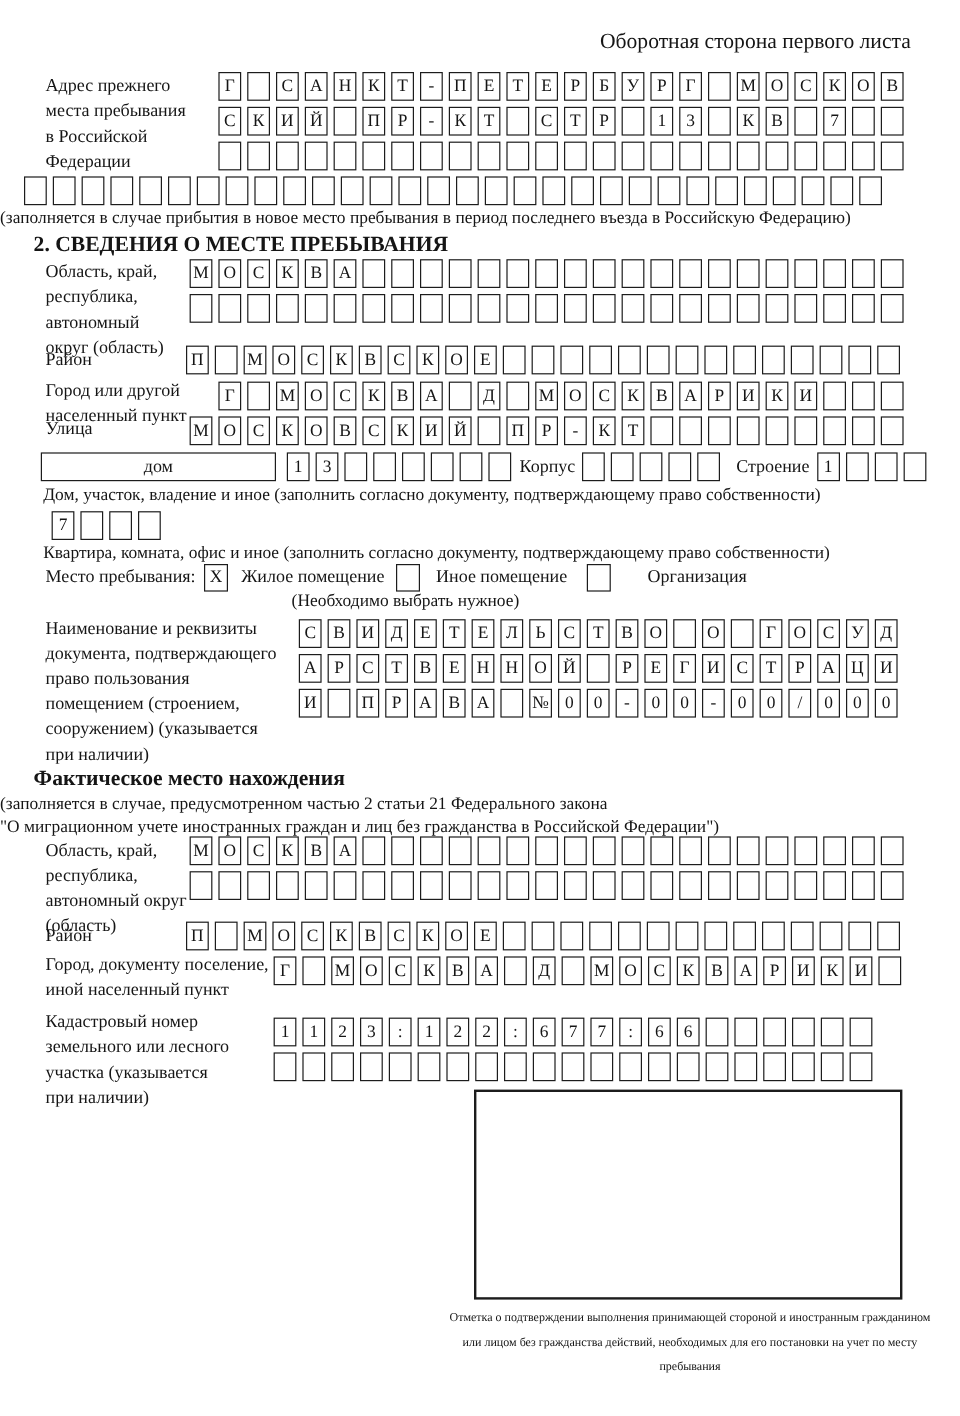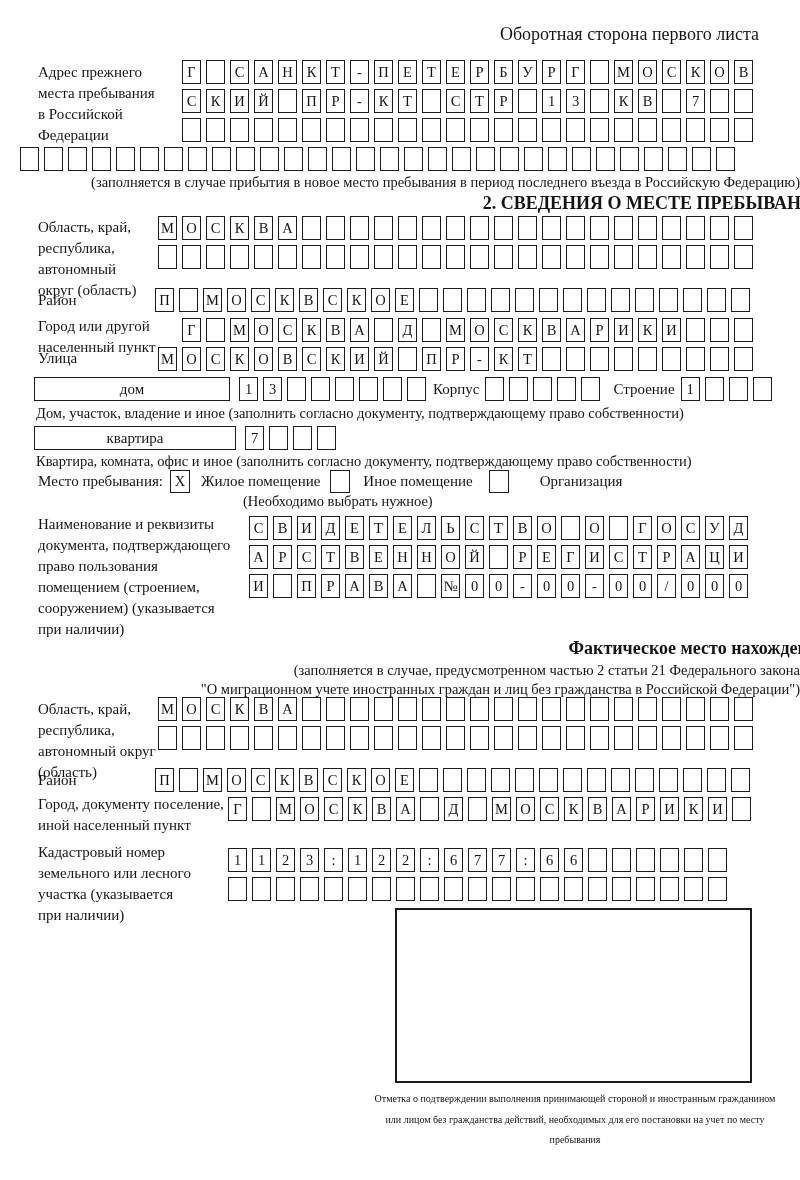--- a/index.html
+++ b/index.html
@@ -1,21 +1,21 @@
 <!DOCTYPE html>
 <html><head>
 <meta charset="utf-8">
 <style>
   html,body{margin:0;padding:0;background:#ffffff;}
   .page{position:relative;width:800px;height:1180px;background:#ffffff;
         font-family:"Liberation Serif","DejaVu Serif",serif;color:#151515;overflow:hidden;}
   .abs{position:absolute;}
   .label{font-size:15px;line-height:21px;white-space:pre-line;}
   .right-note{right:41px;font-size:18px;}
-  .centered{left:0;width:800px;text-align:right;}
+  .centered{left:0;width:800px;text-align:left;}
   .note{font-size:14.5px;}
   .title{font-size:18px;font-weight:bold;margin-left:28px;}
   .grid{display:flex;}
   .grid .cell{flex:0 0 auto;width:19px;height:24px;margin-right:5px;
         border:1.6px solid #1c1c1c;box-sizing:border-box;background:#fff;
         display:flex;align-items:center;justify-content:center;
         font-size:14.5px;line-height:1;}
   .cbwrap .cell{width:20px;height:23px;}
   .hrow{display:flex;align-items:center;}
   .label-box{flex:0 0 auto;height:24px;border:1.6px solid #1c1c1c;box-sizing:border-box;
@@ -319,21 +319,20 @@
     <span class="grid">
         <span class="cell">1</span>
         <span class="cell">&nbsp;</span>
         <span class="cell">&nbsp;</span>
         <span class="cell">&nbsp;</span>
       </span>
   </div>
   <div class="abs note" style="left:36px;top:405px">Дом, участок, владение и иное (заполнить согласно документу, подтверждающему право собственности)</div>
 
   <div class="abs hrow" style="left:34px;top:426px">
-    <span class="label-box" style="width:202px">квартира</span>
     <span class="grid" style="margin-left:9px">
         <span class="cell">7</span>
         <span class="cell">&nbsp;</span>
         <span class="cell">&nbsp;</span>
         <span class="cell">&nbsp;</span>
       </span>
   </div>
   <div class="abs note" style="left:36px;top:453px">Квартира, комната, офис и иное (заполнить согласно документу, подтверждающему право собственности)</div>
 
   <div class="abs hrow" style="left:38px;top:470px">

